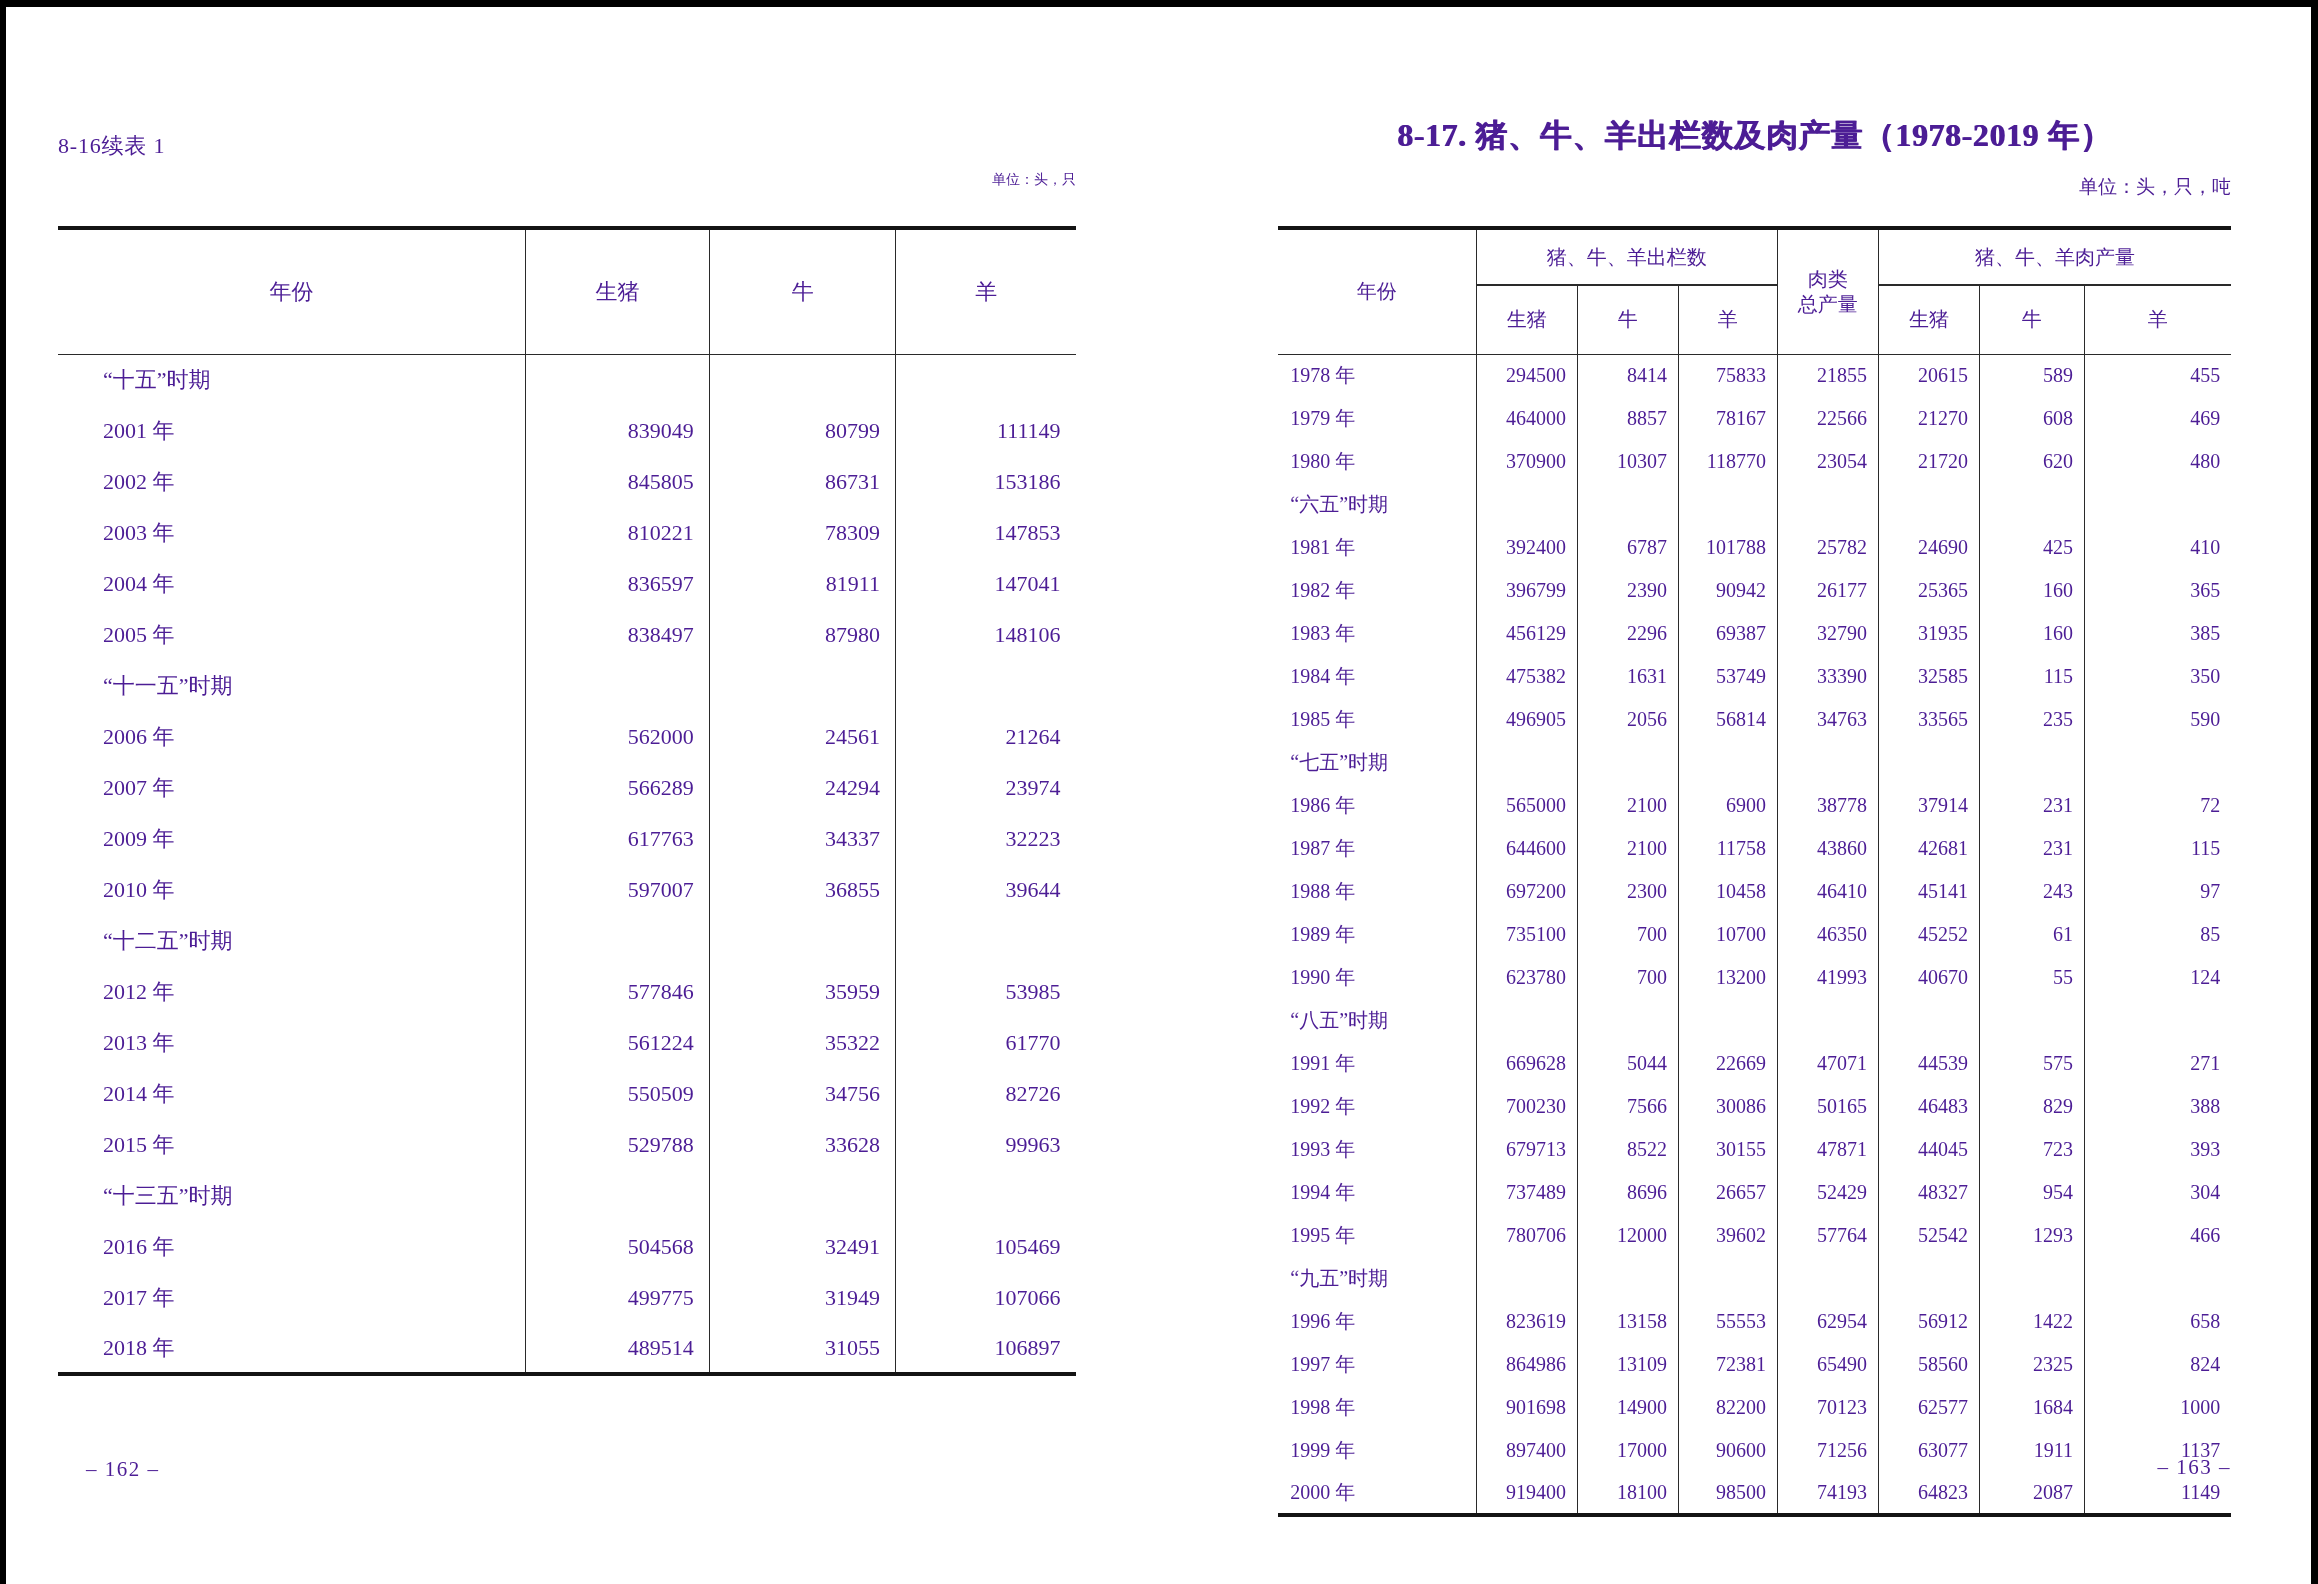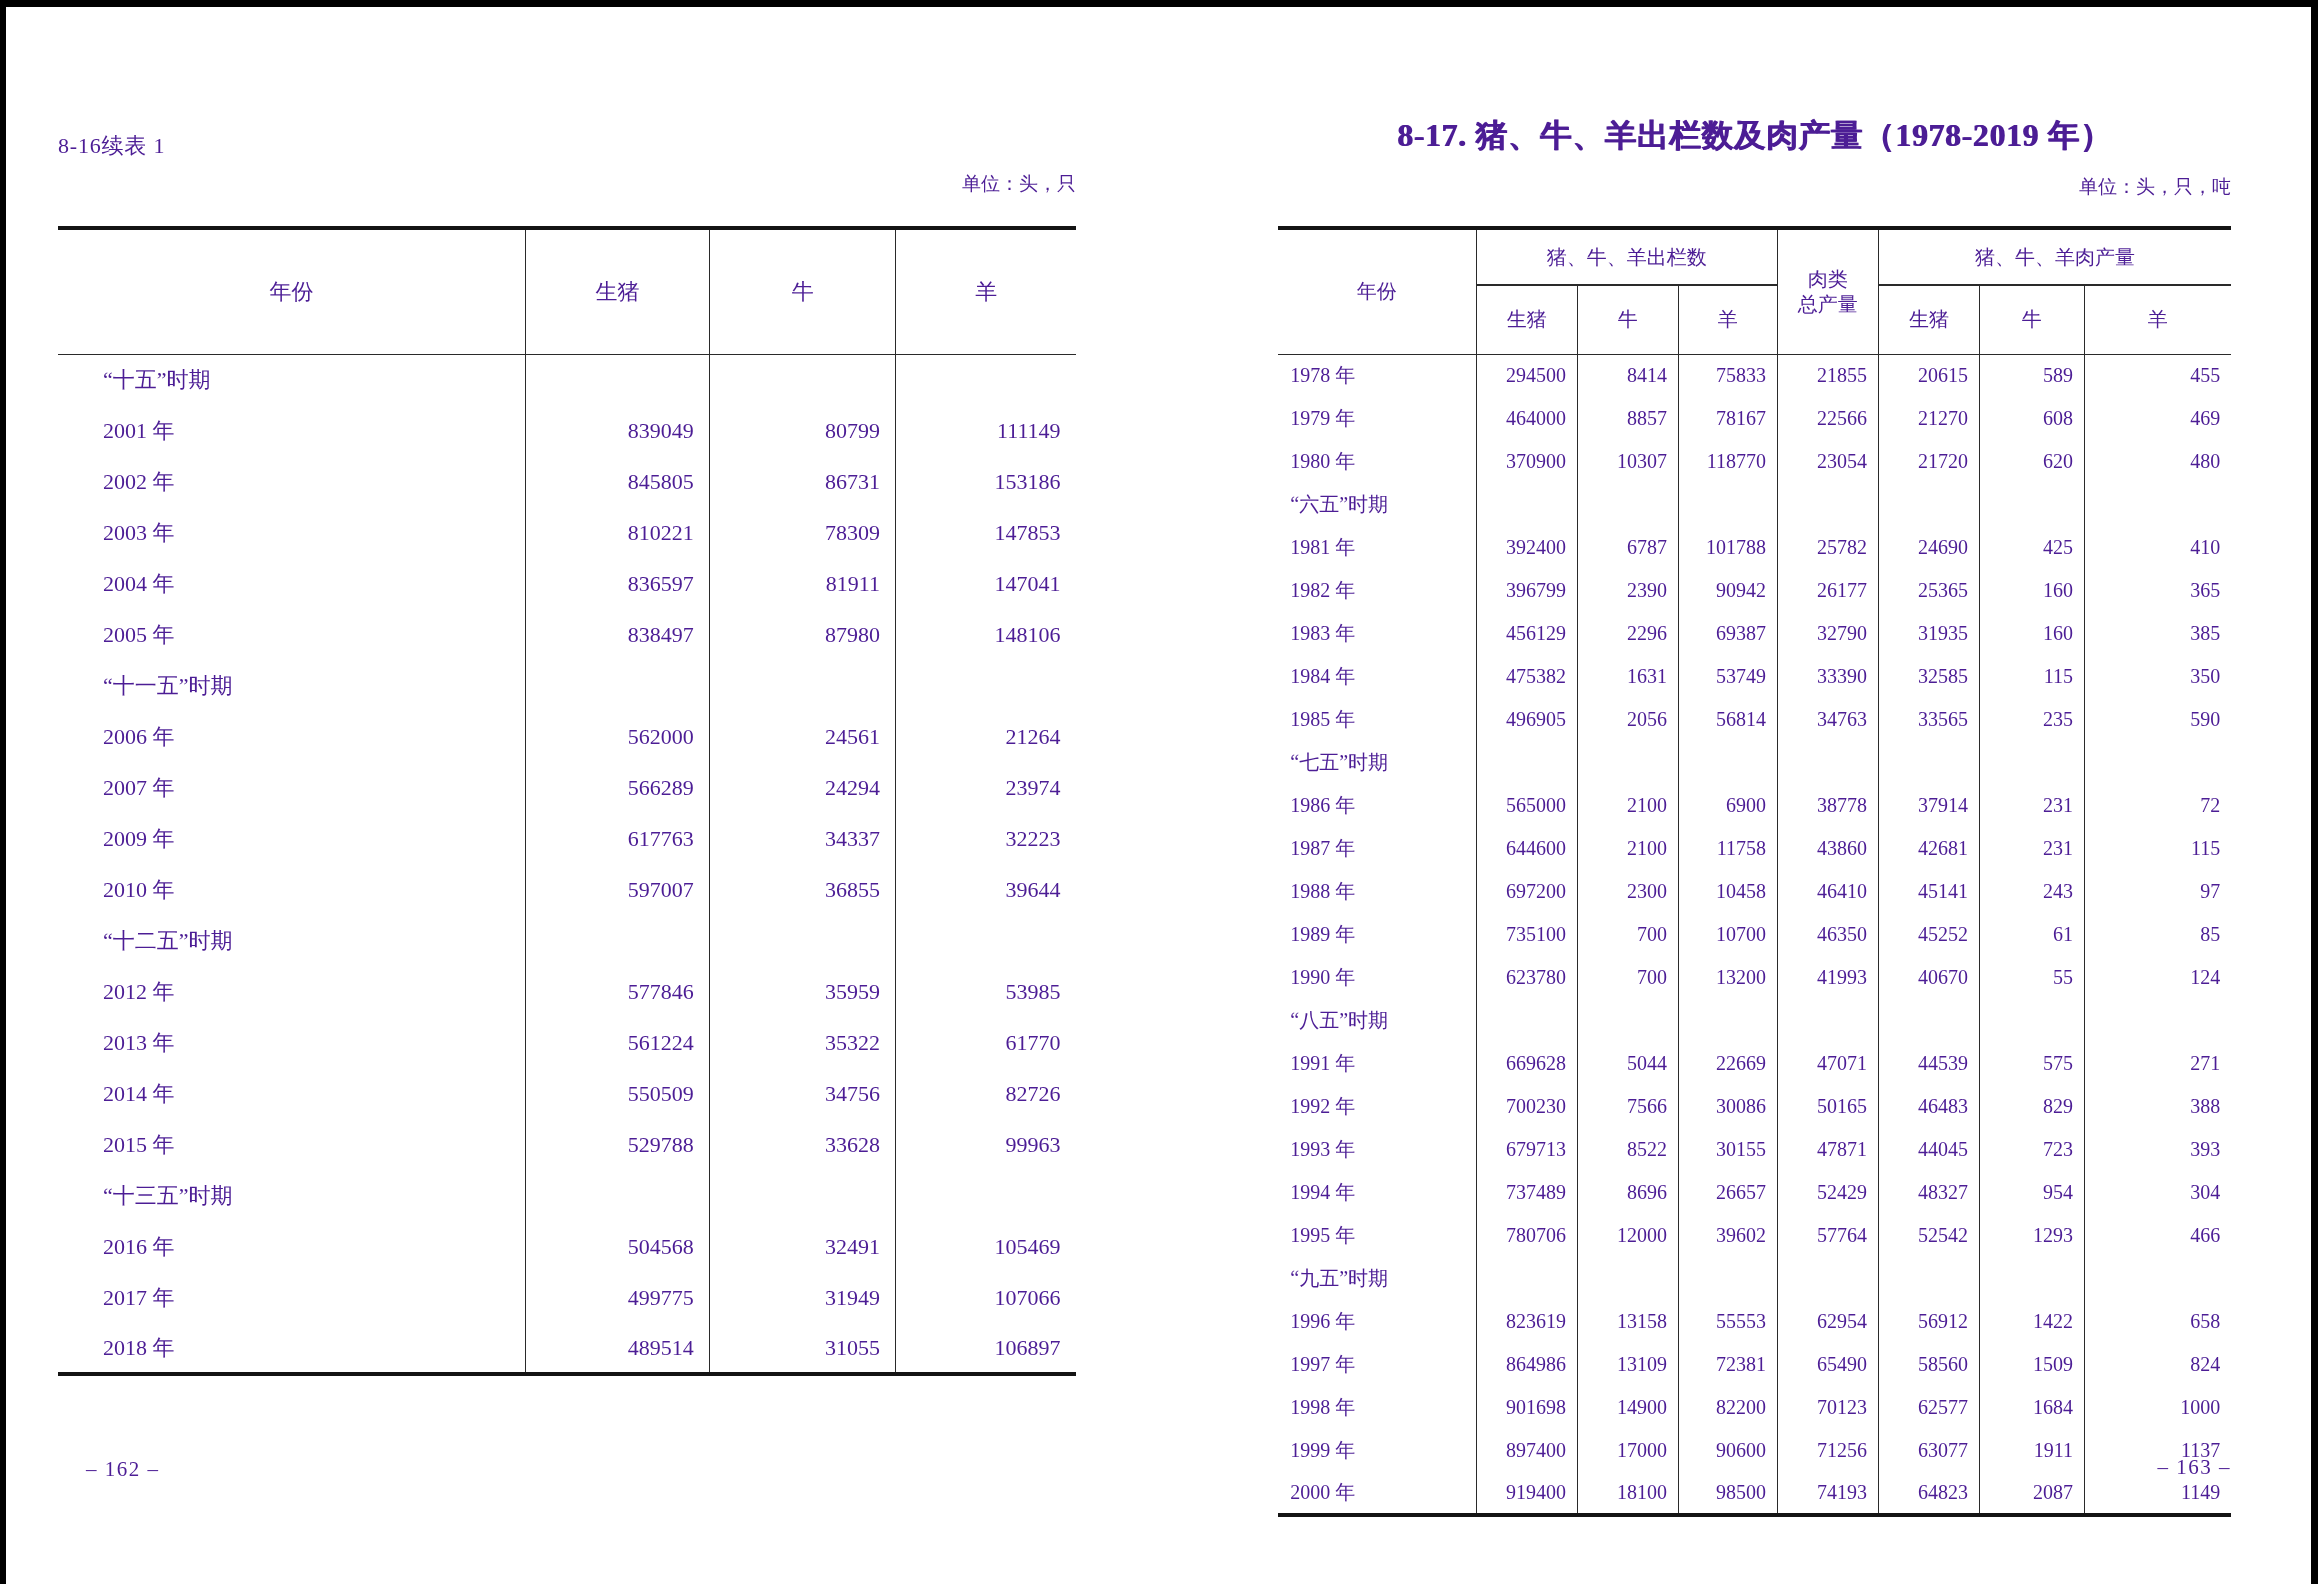--- a/index.html
+++ b/index.html
@@ -11,21 +11,21 @@
   }
   
   .edge-top   { position:absolute; left:0; top:0; width:2319px; height:7px;  background:#000; }
   .edge-left  { position:absolute; left:0; top:0; width:6.1px;  height:1584px; background:#000; }
   .edge-right { position:absolute; right:0; top:0; width:7.7px; height:1584px; background:#000; }
 
   .abs { position:absolute; }
 
   
   .l-caption { left:58px;  top:131px;  font-size:22px; letter-spacing:0.8px; }
-  .l-unit    { left:58px;  top:171px;  width:1018px; text-align:right; font-size:19px; }
+  .l-unit    { left:58px;  top:171px;  width:1018px; text-align:right; font-size:14px; }
   .l-footer  { left:86px; top:1457px; font-size:21px; letter-spacing:1.5px; }
 
   table.doc { border-collapse:collapse; table-layout:fixed; }
   table.doc th { font-weight:normal; }
   table.doc th, table.doc td { vertical-align:middle; overflow:hidden; white-space:nowrap; }
 
   table.lt { left:58px; top:226px; width:1018px;
              border-top:4.6px solid #141414; border-bottom:4.6px solid #141414; font-size:22px; }
   .lt thead tr { height:126px; }
   .lt tbody tr { height:51px; }
@@ -469,21 +469,21 @@
           <td class="c-num">1422</td>
           <td class="c-num">658</td>
         </tr>
         <tr>
           <td class="c-year">1997 年</td>
           <td class="c-num">864986</td>
           <td class="c-num">13109</td>
           <td class="c-num">72381</td>
           <td class="c-num">65490</td>
           <td class="c-num">58560</td>
-          <td class="c-num">1509</td>
+          <td class="c-num">2325</td>
           <td class="c-num">824</td>
         </tr>
         <tr>
           <td class="c-year">1998 年</td>
           <td class="c-num">901698</td>
           <td class="c-num">14900</td>
           <td class="c-num">82200</td>
           <td class="c-num">70123</td>
           <td class="c-num">62577</td>
           <td class="c-num">1684</td>

